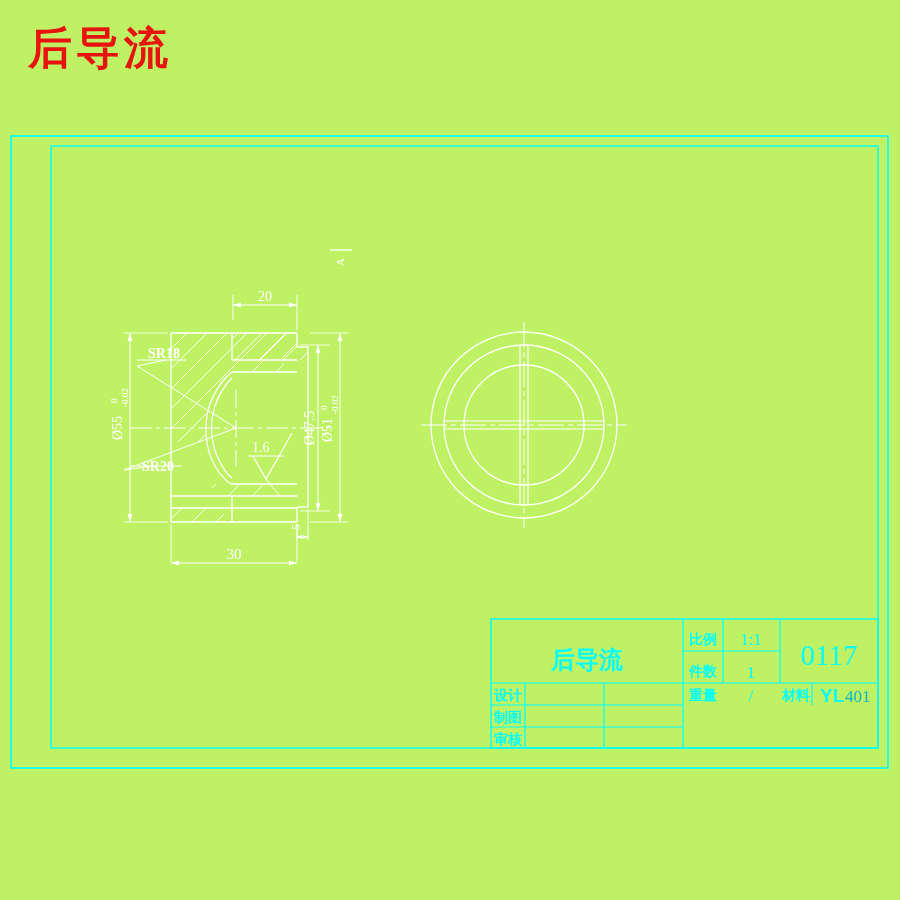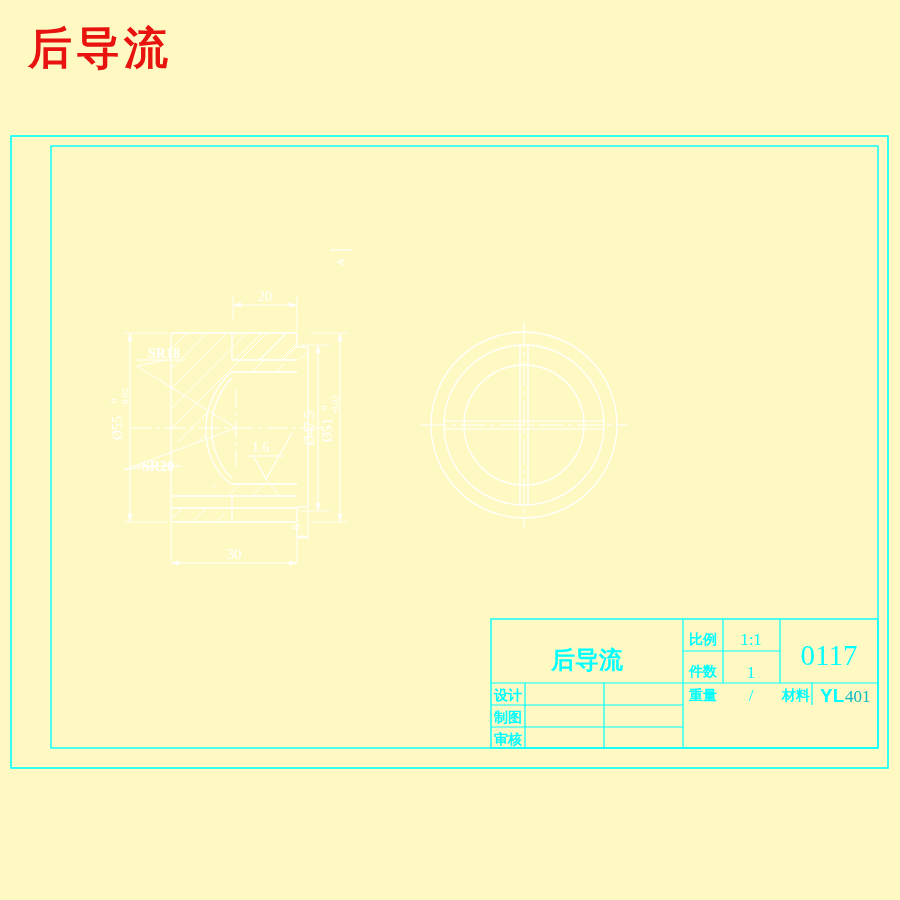--- a/index.html
+++ b/index.html
@@ -12,21 +12,21 @@
     height: 900px;
     overflow: hidden;
     font-family: "Liberation Sans", sans-serif;
     position: relative;
   }
   #root {
     position: absolute;
     left: 0; top: 0;
     width: 900px;
     height: 900px;
-    background: #fef9c3;
+    background: #bef264;
   }
   #page-title {
     position: absolute;
     left: 28px;
     top: 26px;
     font-family: "DejaVu Sans", sans-serif;
     font-size: 44px;
     font-weight: bold;
     color: #e8120e;
     letter-spacing: 4px;

